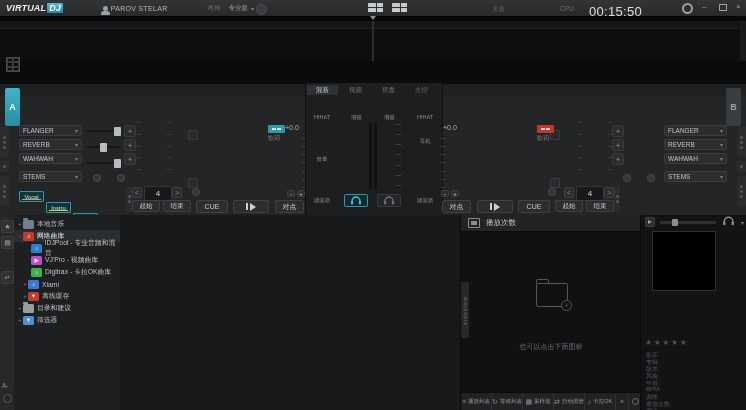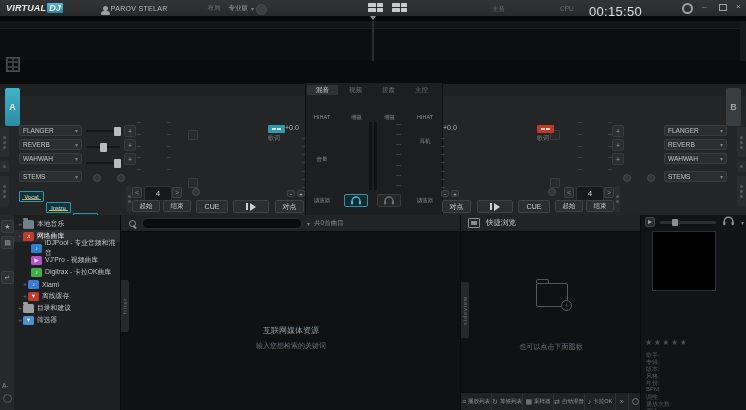--- a/index.html
+++ b/index.html
@@ -575,39 +575,26 @@
     <div class="trow" style="top:99px;">
       <span class="exp" style="margin-left:3px;">+</span>
       <span class="ticon" style="background: rgb(74, 144, 217);">
           <span>▼</span>
         </span>
       <span>筛选器</span>
     </div>
   </div>
 
   
-  <div class="abs panel" style="left:120px;width:340px;border-left:1px solid #0a0b0c;">
-    <div class="phead">
-      <span class="search-ic" style="margin-left:8px;"></span>
-      <input class="sinput" style="width: 160px; margin-left: 6px;">
-      <span class="caret" style="margin-left:5px;">▾</span>
-      <span style="font-size:6.5px;color:#8a8e91;margin-left:4px;">共0首曲目</span>
-    </div>
-    <div class="vtab abs" style="left:0;top:65px;height:52px;">filter</div>
-    <div class="abs" style="left:0;top:110px;width:340px;">
-      <div class="empty-t">互联网媒体资源</div>
-      <div class="empty-s" style="margin-top:5px;">输入您想检索的关键词</div>
-    </div>
-  </div>
 
   
   <div class="abs panel" style="left:460px;width:180px;border-left:1px solid #0a0b0c;">
     <div class="phead">
       <span class="hdrbox" style="margin-left:7px;"></span>
-      <span style="font-size:7.5px;color:#c3c6c8;margin-left:6px;">快捷浏览</span>
+      <span style="font-size:7.5px;color:#c3c6c8;margin-left:6px;">播放次数</span>
     </div>
     <div class="vtab abs" style="left:0;top:67px;height:56px;">sideview</div>
     <div class="abs" style="left:75px;top:68px;">
         <span class="bigfolder" style="display:block;">
           <em>+</em>
         </span>
       </div>
     <div class="abs" style="left:0;top:122px;width:180px;">
       <div class="empty-s" style="margin-top:5px;">也可以点击下面图标</div>
     </div>

